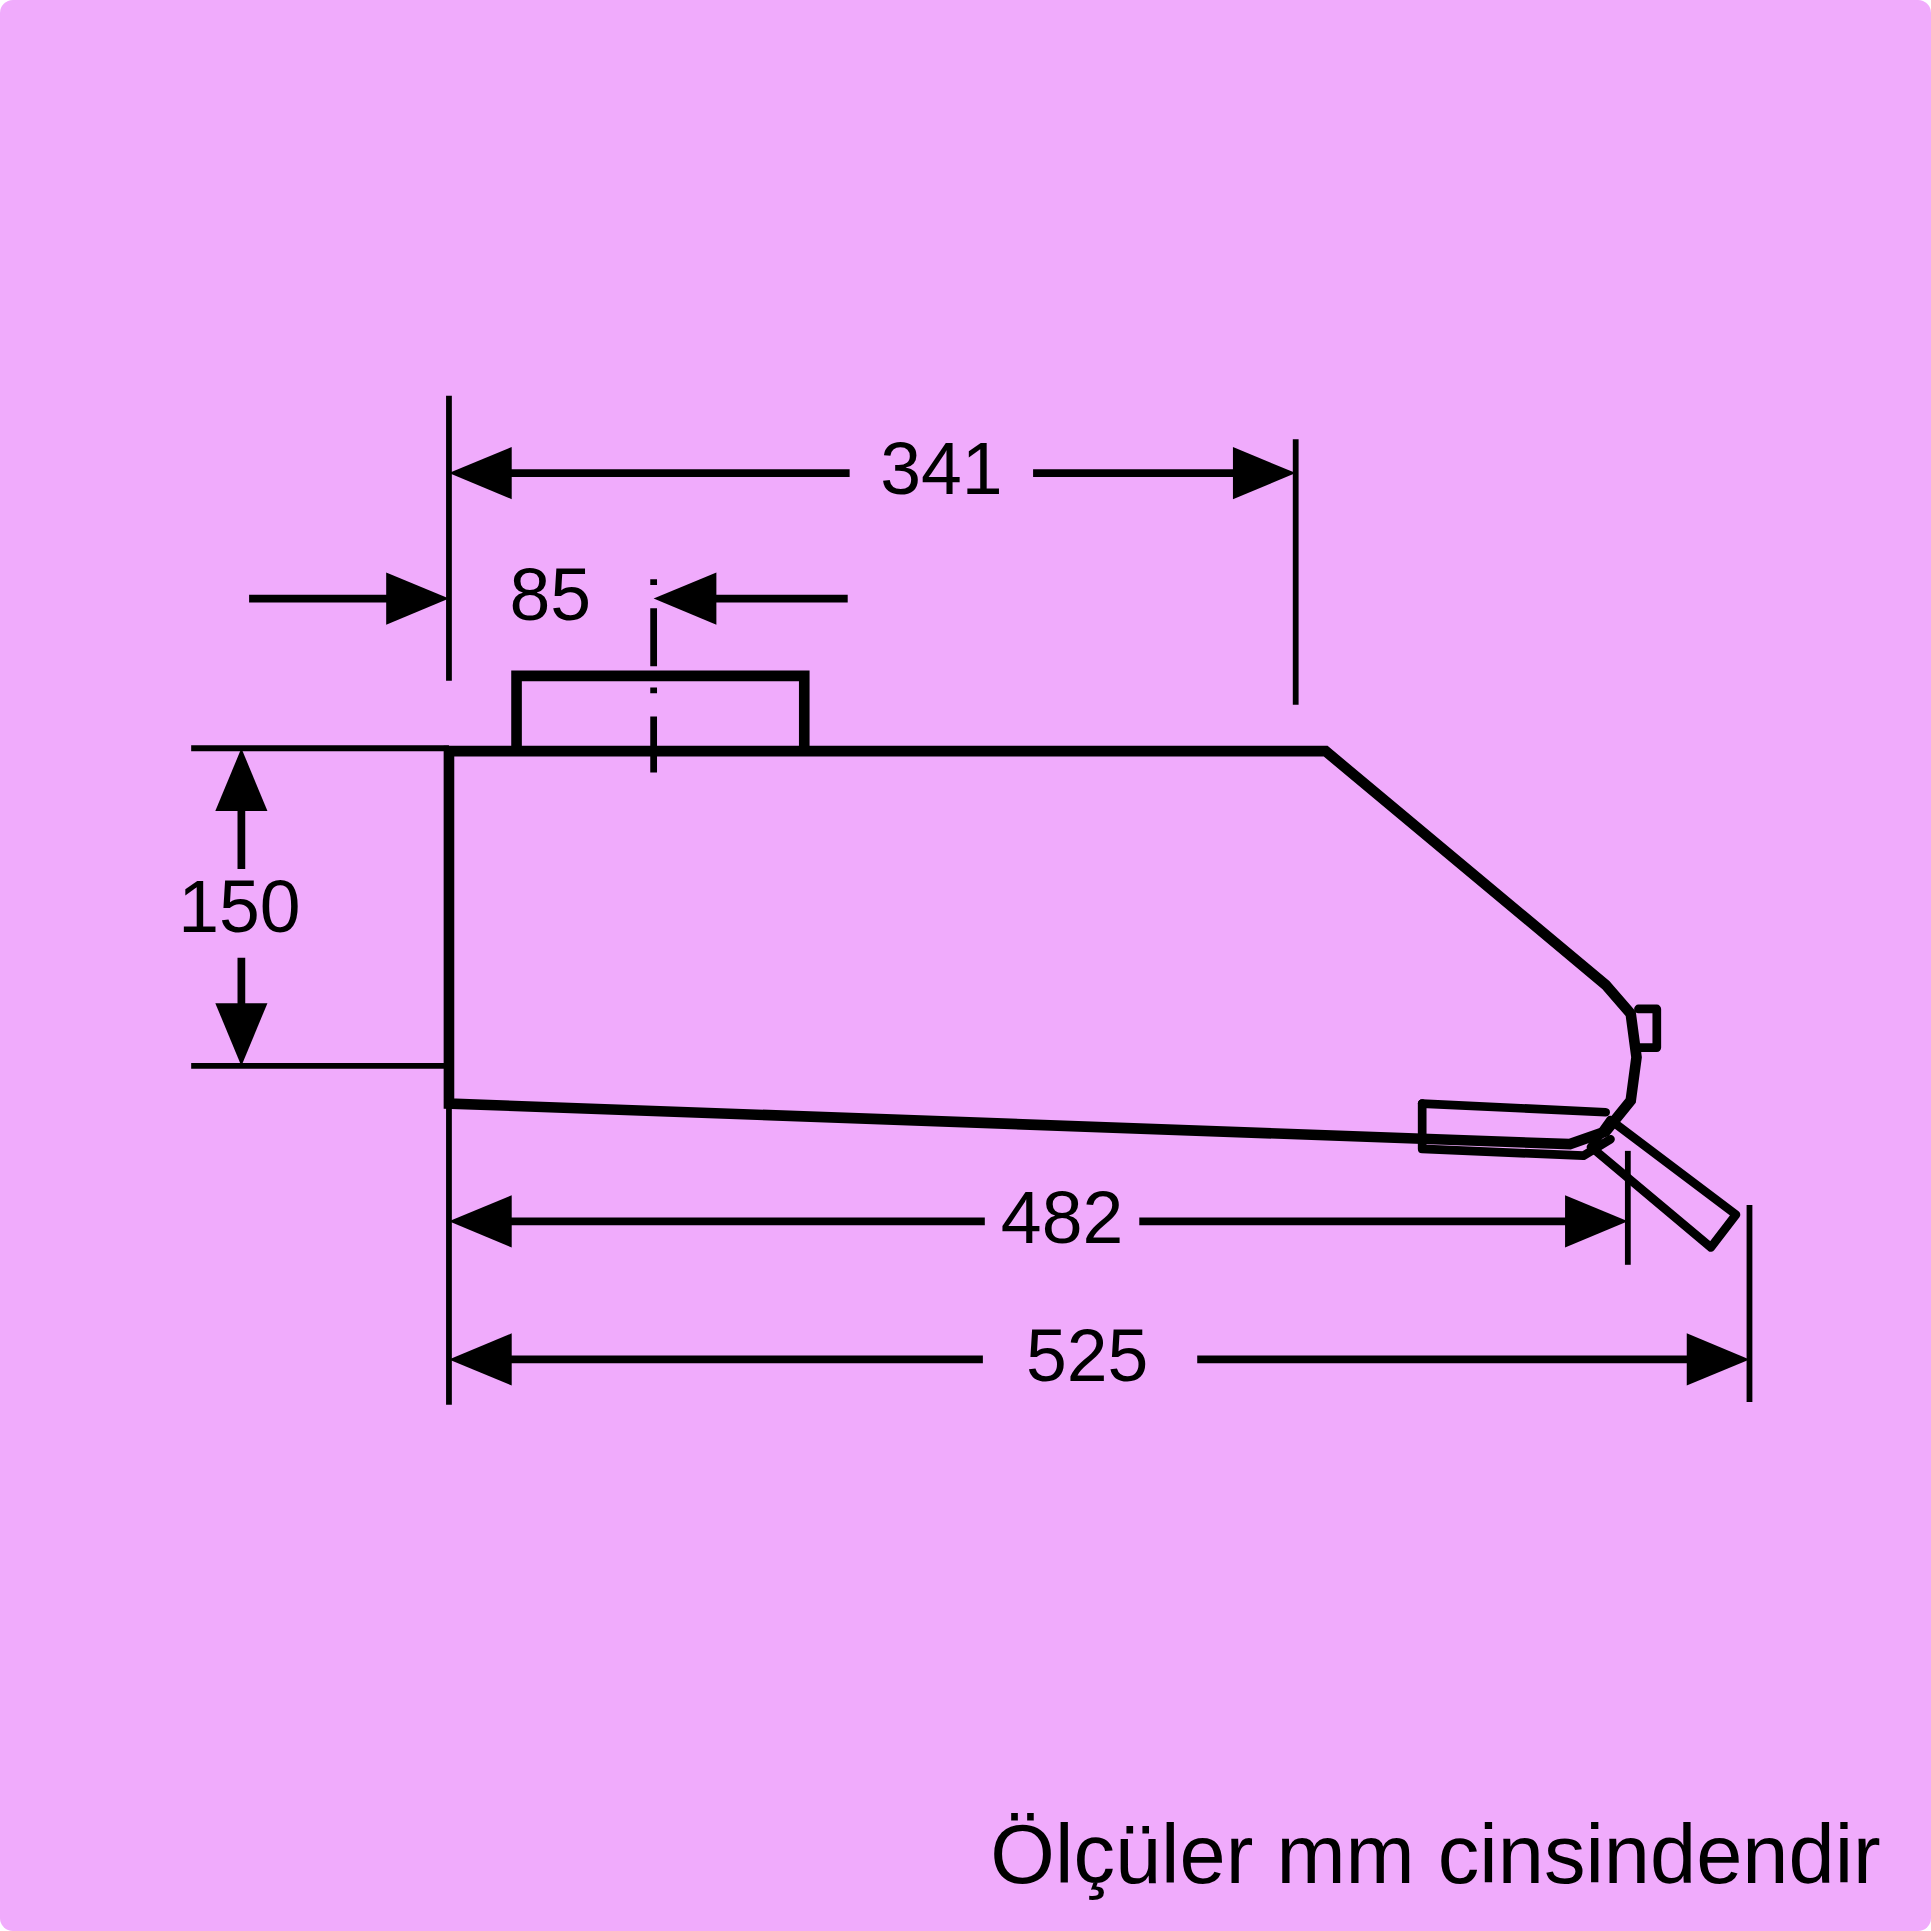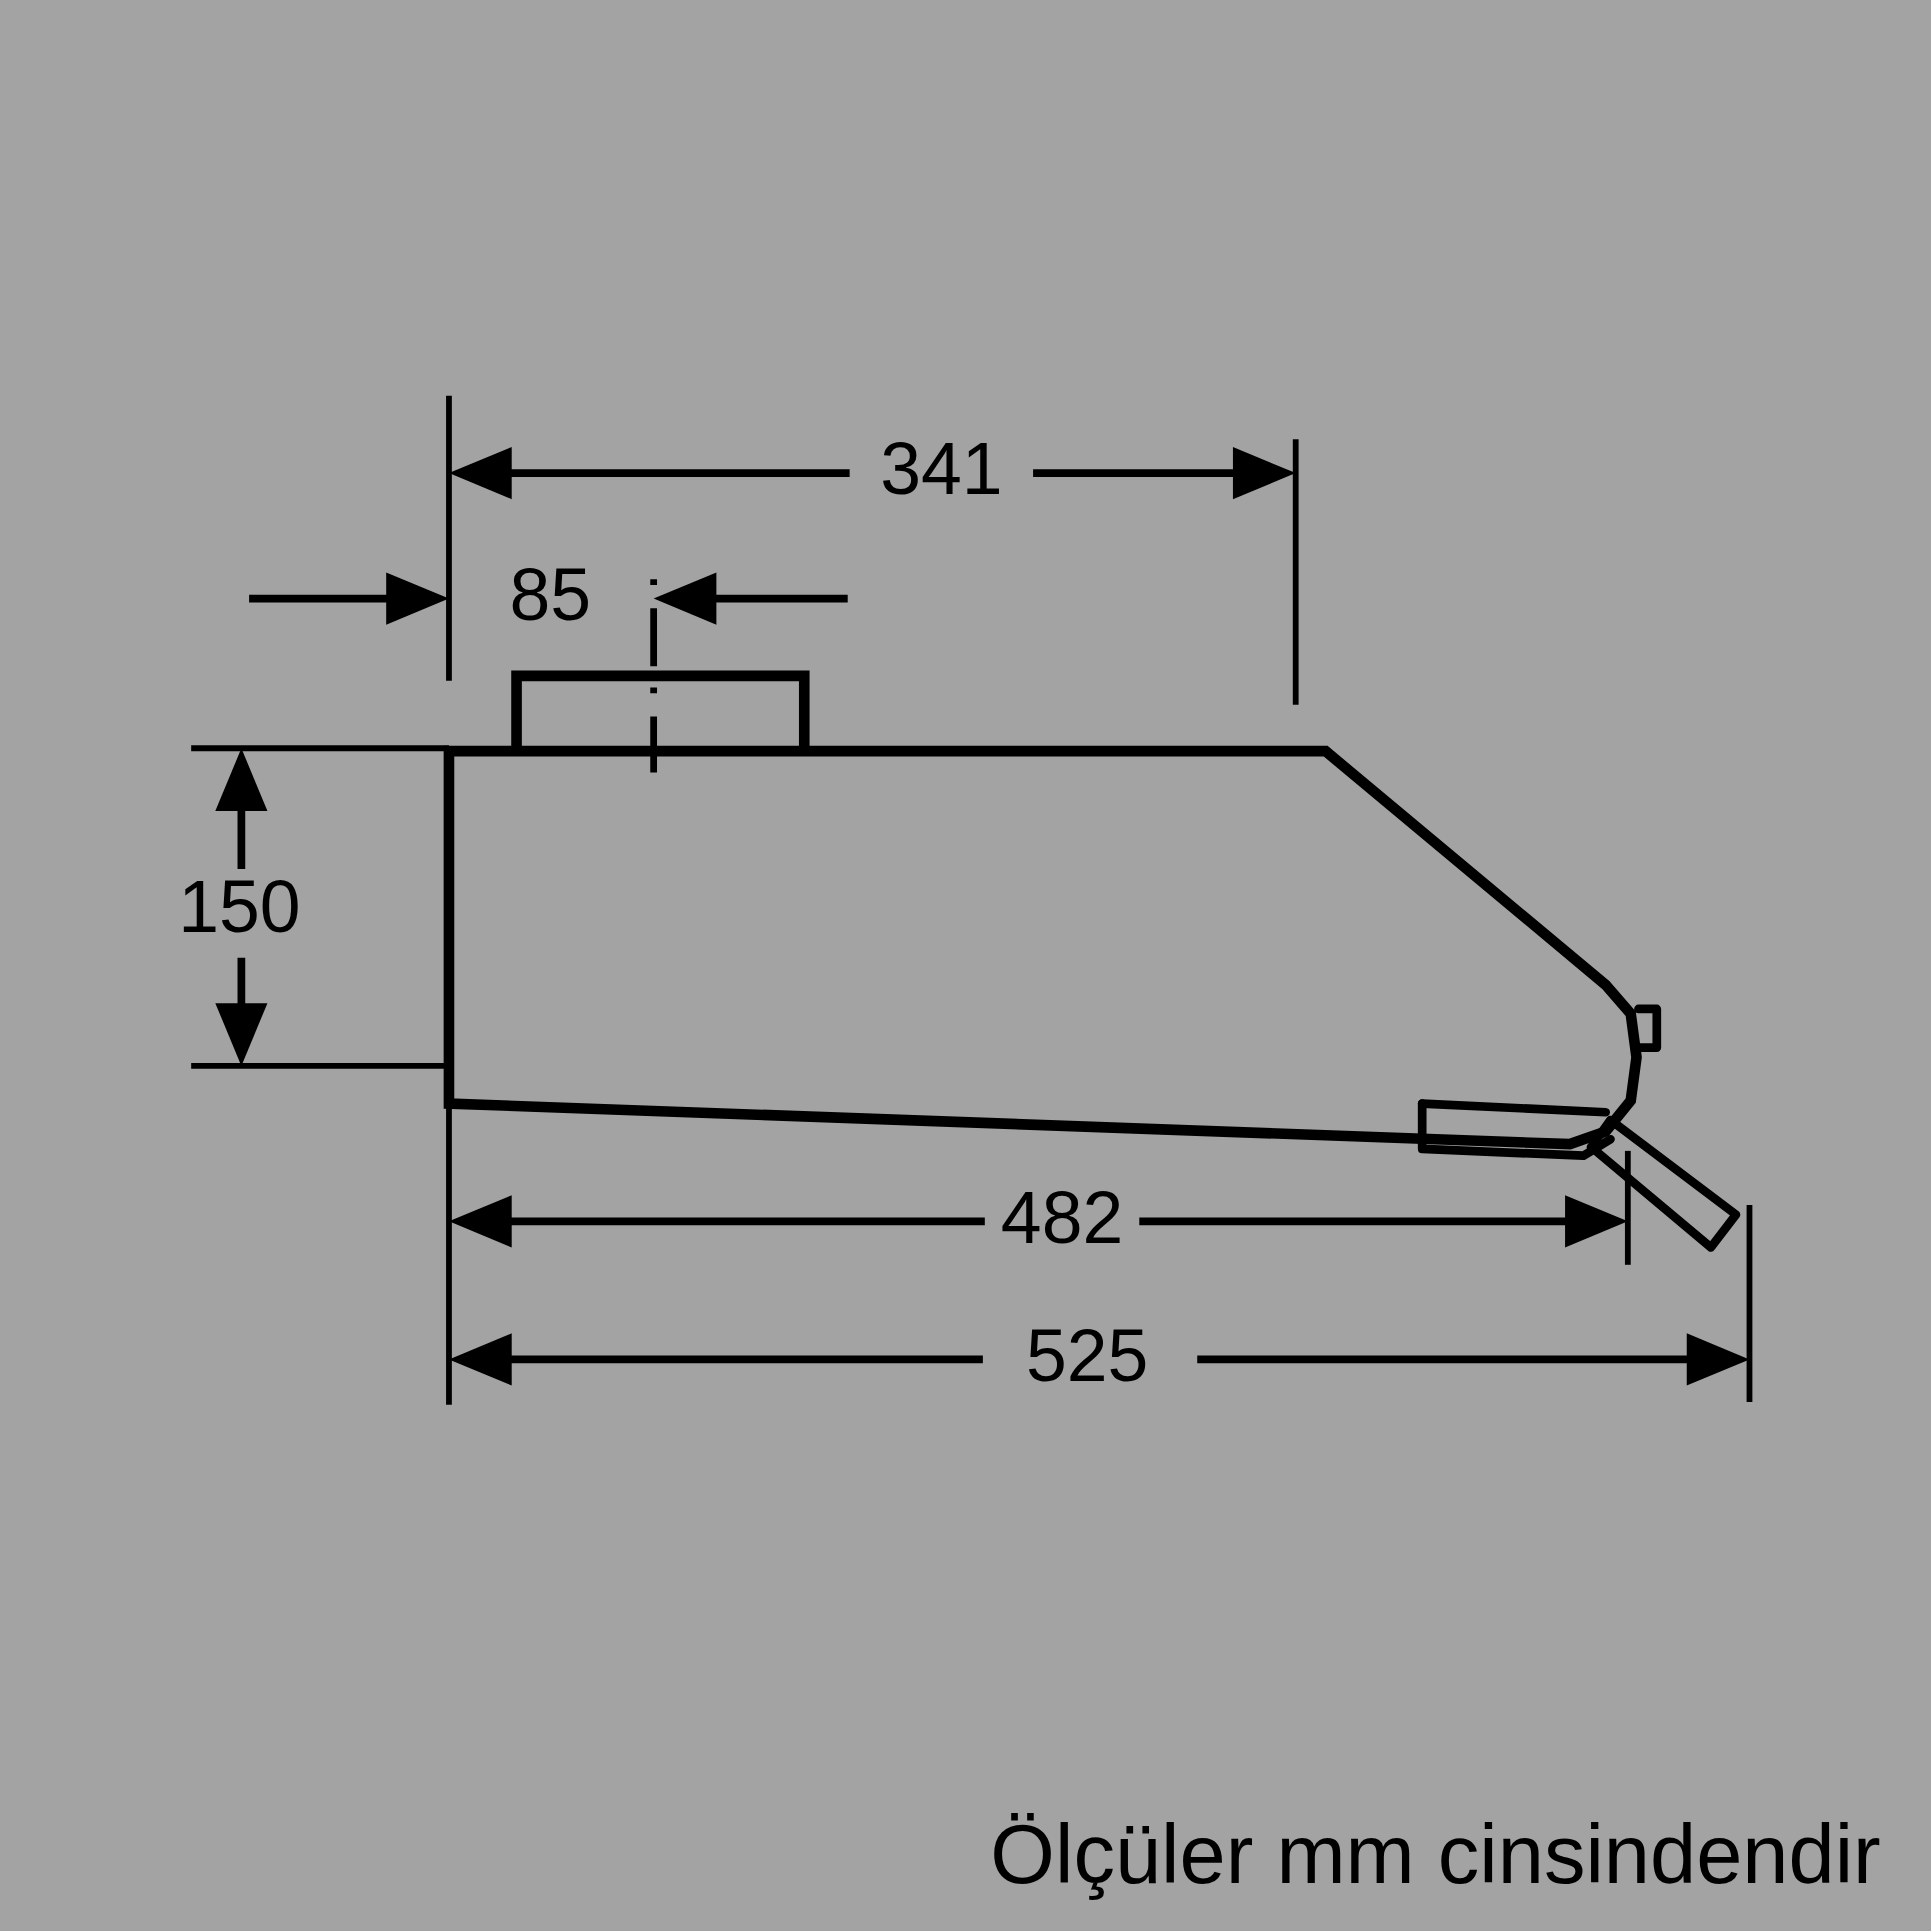--- a/index.html
+++ b/index.html
@@ -10,21 +10,22 @@
   body {
     width: 1931px;
     height: 1931px;
     font-family: "Liberation Sans", sans-serif;
     overflow: hidden;
   }
   #drawing-root {
     position: relative;
     width: 1931px;
     height: 1931px;
-    background: #a3a3a3;
+    background: #f0abfc;
+    border-radius: 13px;
   }
   svg#technical-drawing {
     display: block;
     width: 1931px;
     height: 1931px;
   }
   .dim-text {
     font-family: "Liberation Sans", sans-serif;
     font-size: 76px;
     fill: #000000;

